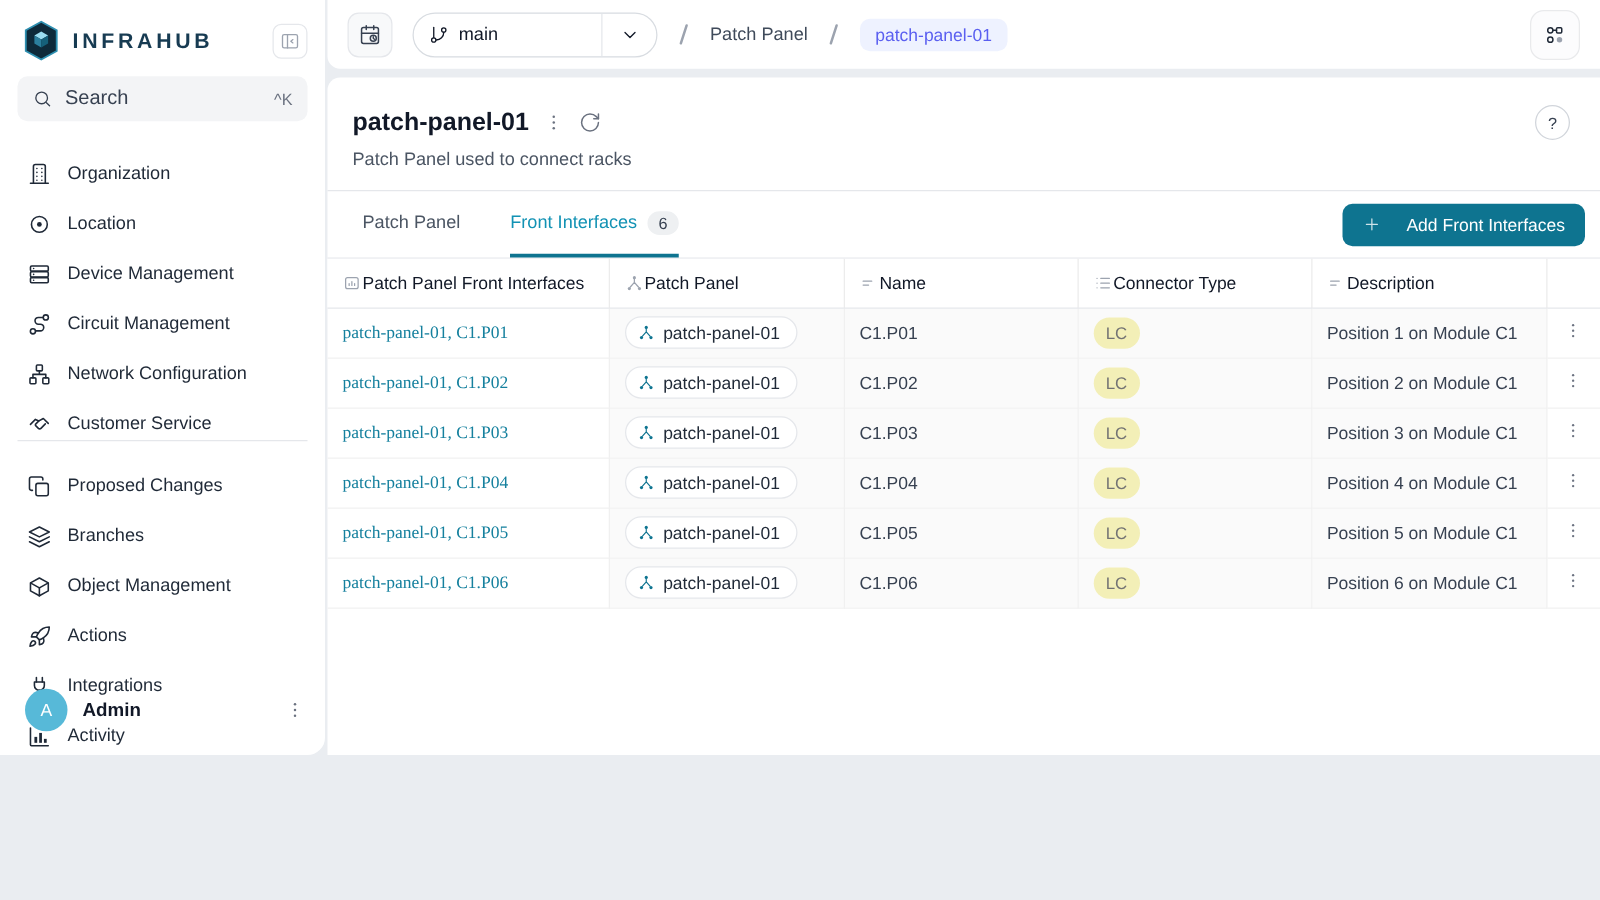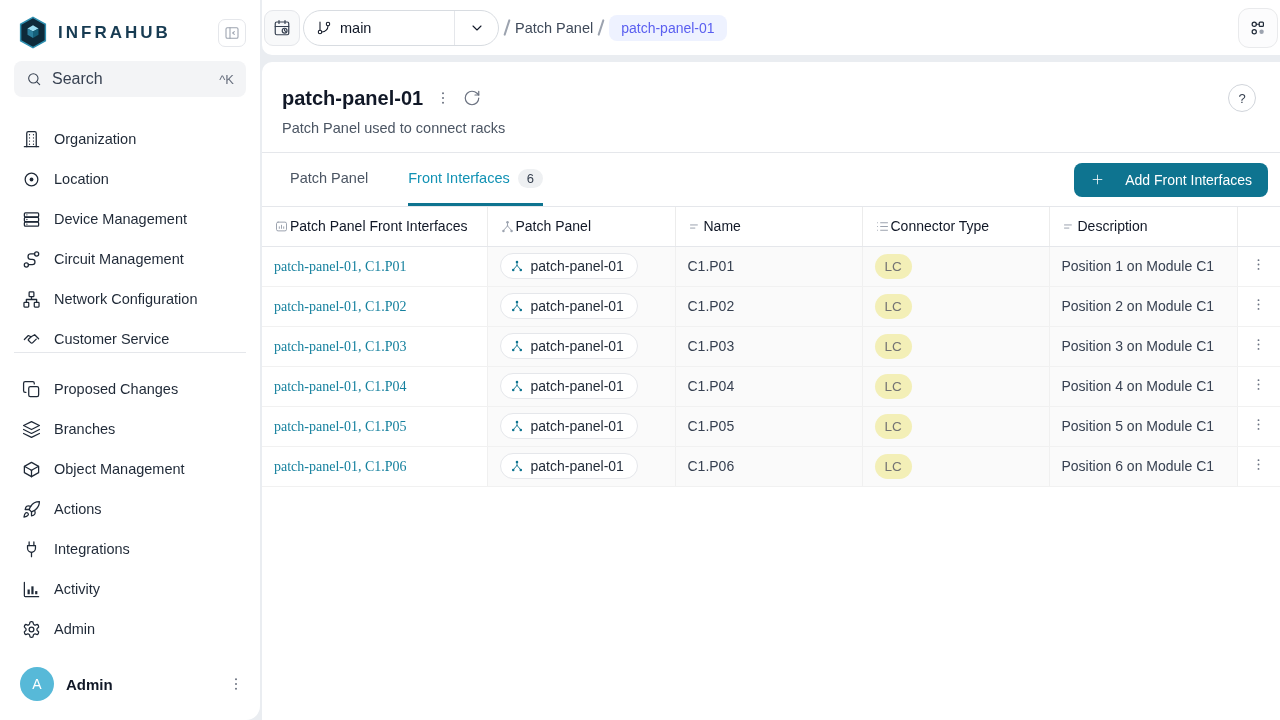--- a/index.html
+++ b/index.html
@@ -1,20 +1,20 @@
 <!DOCTYPE html>
 <html style="--accent-teal: #0E7490; --tab-active: #1292B4; --link: #15809E; --connector-badge-bg: #F3EFB7; --breadcrumb-chip-bg: #EEF2FF; --breadcrumb-chip-text: #5A5FF0; --avatar-bg: #57B9D8;"><head>
 <meta charset="utf-8">
 <title>Infrahub</title>
 <style>
   * { margin:0; padding:0; box-sizing:border-box; }
   html,body { width:1280px; height:720px; overflow:hidden; }
   body { font-family:"Liberation Sans", sans-serif; background:#eaedf1; color:#1f2937; }
 
-  .app { display:flex; width:1280px; height:720px; gap:2px; }
+  .app { display:flex; width:1280px; height:604px; gap:2px; }
 
   
   .sidebar { position:relative; width:260px; flex:0 0 260px; background:#fff;
              border-radius:0 0 14px 0; overflow:hidden; }
   .logo-row { display:flex; align-items:center; gap:10px; padding:16px 14px 12px 18px; }
   .brand { font-size:17px; font-weight:800; letter-spacing:3px; color:#173B52; flex:1; }
   .collapse-btn { width:28px; height:28px; border:1px solid #e5e7eb; border-radius:7px;
                   background:#fff; color:#9ca3af; display:flex; align-items:center; justify-content:center; cursor:pointer; }
   .search { margin:0 14px; height:36px; background:#f3f4f6; border-radius:8px;
             display:flex; align-items:center; gap:10px; padding:0 12px; color:#4b5563; cursor:pointer; }
@@ -31,21 +31,21 @@
   .user-row { position:absolute; bottom:10px; left:0; right:0; height:52px;
               display:flex; align-items:center; gap:12px; padding:0 16px 0 20px; cursor:pointer; }
   .avatar { width:34px; height:34px; border-radius:50%; background:var(--avatar-bg,#57B9D8);
             color:#fff; font-size:14px; display:flex; align-items:center; justify-content:center; }
   .user-name { flex:1; font-size:15px; font-weight:700; color:#111827; }
   .icon-btn { background:none; border:none; color:#6b7280; cursor:pointer; display:flex; align-items:center; }
 
   
   .main-col { flex:1; display:flex; flex-direction:column; gap:7px; min-width:0; }
   .topbar { height:55px; background:#fff; border-radius:0 0 0 10px;
-            display:flex; align-items:center; gap:3px; padding:0 2px; }
+            display:flex; align-items:center; gap:16px; padding:0 16px; }
   .cal-btn { width:36px; height:36px; border:1px solid #e5e7eb; border-radius:9px; background:#f8f9fa;
              color:#374151; display:flex; align-items:center; justify-content:center; cursor:pointer; }
   .branch-pill { height:36px; width:196px; border:1px solid #d8dce1; border-radius:18px; background:#fff;
                  display:flex; align-items:center; cursor:pointer; }
   .branch-main { flex:1; display:flex; align-items:center; gap:8px; padding:0 12px; color:#111827; font-size:14.5px; }
   .branch-caret { width:44px; align-self:stretch; border-left:1px solid #e5e7eb;
                   display:flex; align-items:center; justify-content:center; color:#111827; }
   .bc-slash { width:2px; height:17px; background:#9ca3af; transform:rotate(18deg); border-radius:1px; margin:0 4px; }
   .bc-parent { font-size:14.5px; color:#3f4a5a; cursor:pointer; }
   .bc-chip { font-size:14px; color:var(--breadcrumb-chip-text,#5A5FF0);

